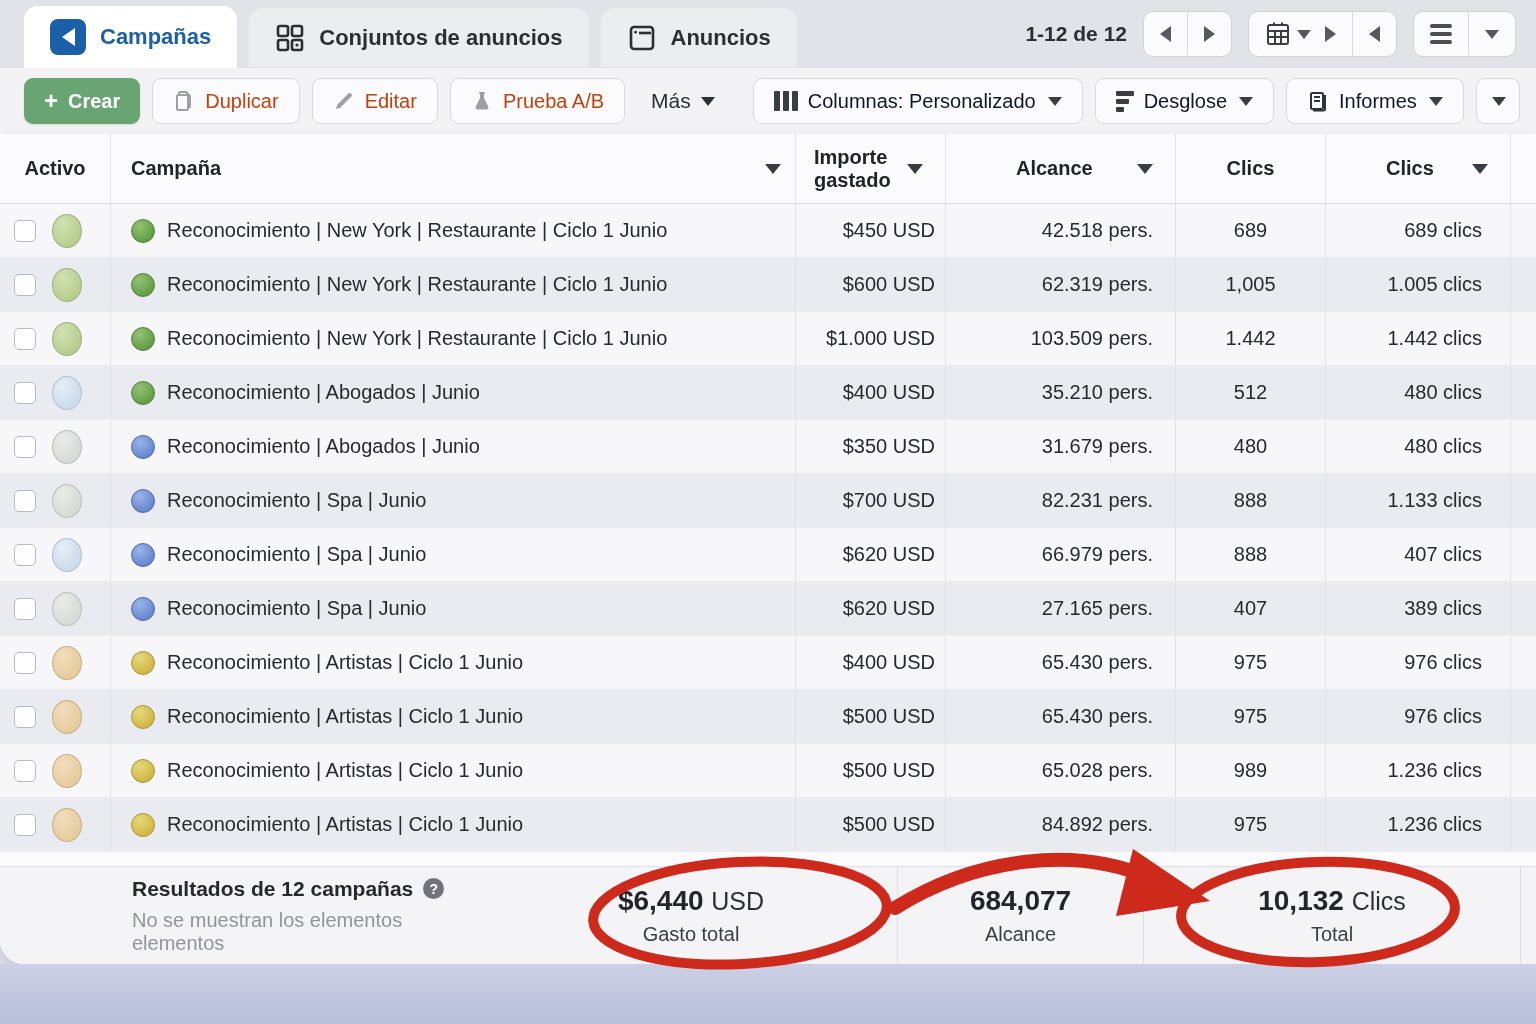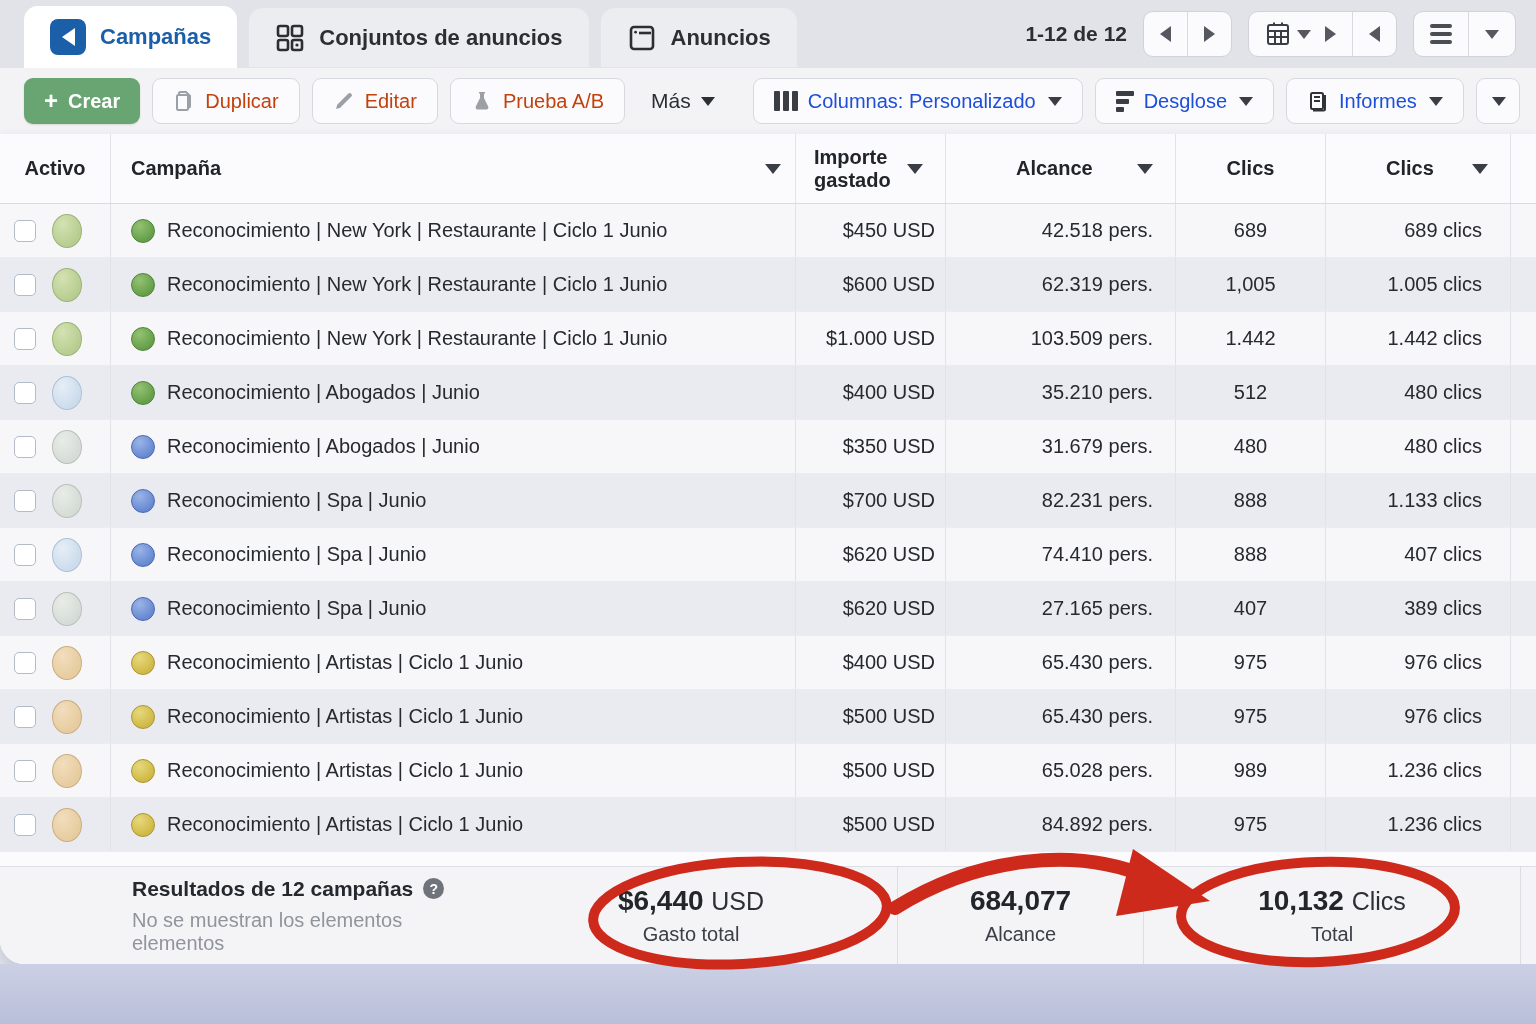--- a/index.html
+++ b/index.html
@@ -28,21 +28,21 @@
   .caret-l { width:0; height:0; border-top:8px solid transparent; border-bottom:8px solid transparent; border-right:11px solid #55585e; }
   .caret-r { width:0; height:0; border-top:8px solid transparent; border-bottom:8px solid transparent; border-left:11px solid #55585e; }
   .caret-d { width:0; height:0; border-left:7px solid transparent; border-right:7px solid transparent; border-top:9px solid #55585e; }
   .hamb { display:flex; flex-direction:column; gap:4px; }
   .hamb i { display:block; width:22px; height:4px; background:#4a4d53; border-radius:2px; }
   
   .toolbar { position:absolute; left:0; top:68px; width:1536px; height:66px; background:#f3f3f6; display:flex; align-items:center; padding:0 16px 0 24px; gap:12px; }
   .btn { height:46px; border-radius:9px; display:flex; align-items:center; gap:10px; padding:0 20px; font-size:20px; cursor:pointer; white-space:nowrap; }
   .btn.green { background:#69a572; color:#ffffff; font-weight:bold; box-shadow:0 1px 2px rgba(0,0,0,.12); }
   .btn.ghost { background:#fbfbfd; border:1px solid #d7d9de; color:#c2410c; }
-  .btn.dark  { background:#fbfbfd; border:1px solid #d7d9de; color:#1d4ed8; }
+  .btn.dark  { background:#fbfbfd; border:1px solid #d7d9de; color:#0f172a; }
   .btn .plus { font-size:24px; font-weight:bold; line-height:1; }
   .moretxt { display:flex; align-items:center; gap:10px; font-size:21px; color:#2b2e33; margin:0 14px; cursor:pointer; }
   .spacer { flex:1; }
   .colbars { display:flex; gap:3px; }
   .colbars i { width:6px; height:20px; background:#3a3d43; border-radius:1px; }
   .descbars { display:flex; flex-direction:column; gap:3px; align-items:flex-start; }
   .descbars i { height:5px; background:#3a3d43; border-radius:1px; display:block; }
   .descbars i:nth-child(1){width:18px;} .descbars i:nth-child(2){width:13px;} .descbars i:nth-child(3){width:8px;}
   .btn .caret-d { border-top-color:#3a3d43; margin-left:2px; }
   .lonecaret { width:46px; justify-content:center; padding:0; }
@@ -356,21 +356,21 @@
     <div class="grid-row row">
       <div class="cell c-act">
         <span class="checkbox"></span>
         <span class="toggle" data-tone="blue"></span>
       </div>
       <div class="cell c-camp">
         <span class="dot" data-tone="blue"></span>
         <span>Reconocimiento | Spa | Junio</span>
       </div>
       <div class="cell c-spend">$620 USD</div>
-      <div class="cell c-reach">74.410 pers.</div>
+      <div class="cell c-reach">66.979 pers.</div>
       <div class="cell c-clicks">888</div>
       <div class="cell c-clicks2">407 clics</div>
       <div class="cell c-edge"></div>
     </div>
 
     <div class="grid-row row">
       <div class="cell c-act">
         <span class="checkbox"></span>
         <span class="toggle" data-tone="pale"></span>
       </div>

